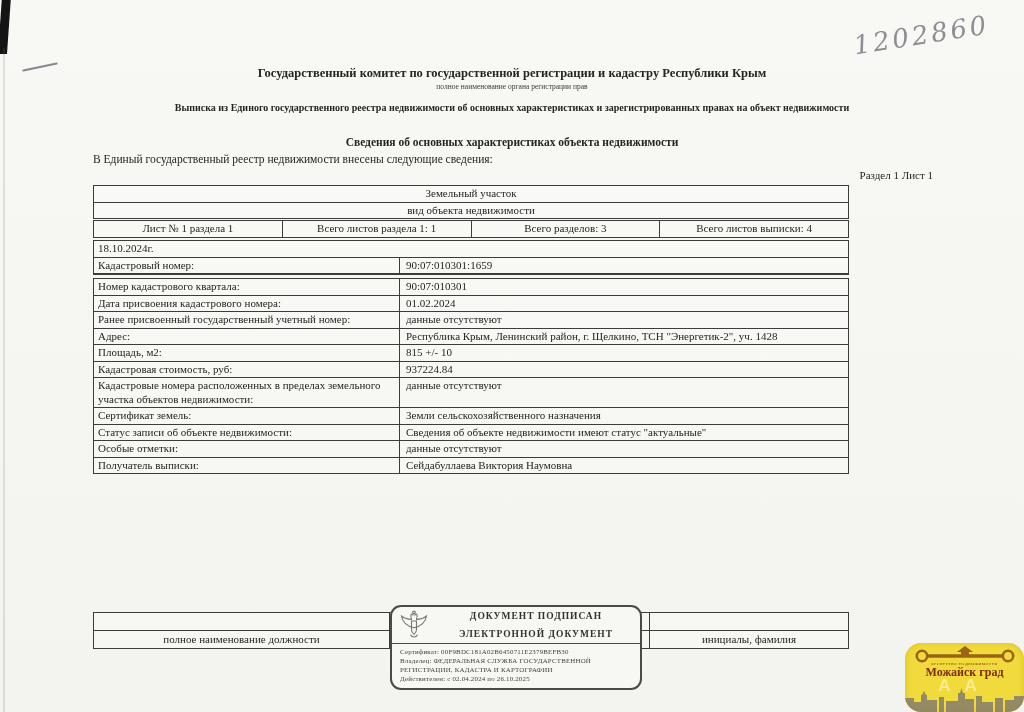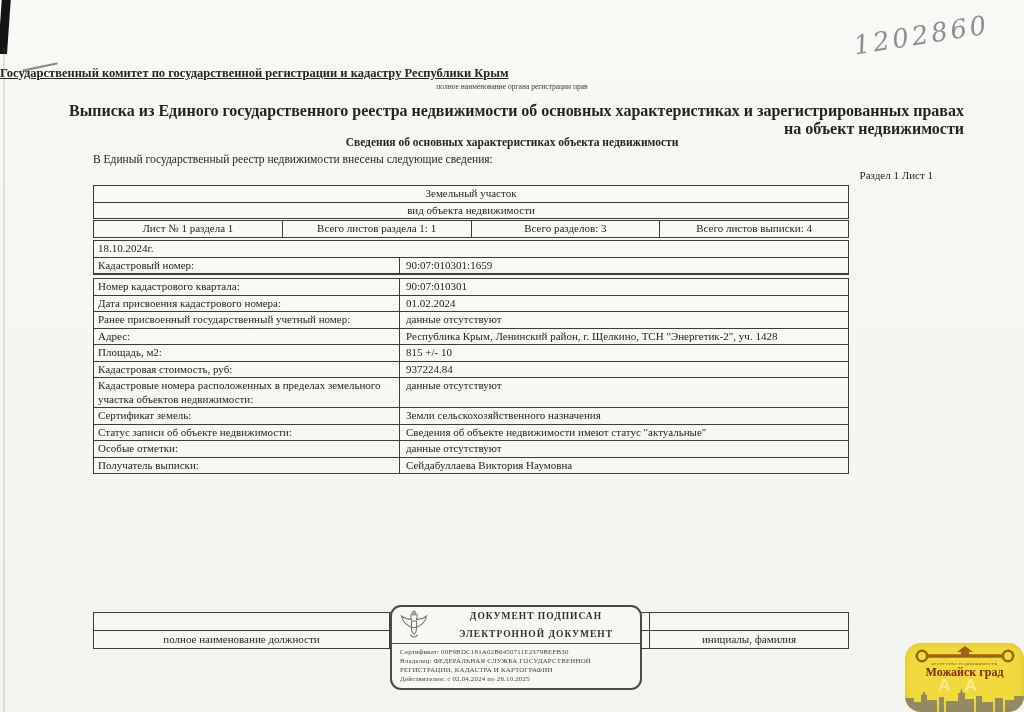--- a/index.html
+++ b/index.html
@@ -14,23 +14,23 @@
   .edge-black { position:absolute; left:0; top:-4px; width:9px; height:58px; background:#141414; transform:skewX(-4deg); }
   .edge-line  { position:absolute; left:3px; top:48px; width:2px; height:664px; background:rgba(110,110,105,.18); }
   .pen-stroke { position:absolute; left:22px; top:66px; width:36px; height:2px; background:#87878d; transform:rotate(-12deg); border-radius:2px; }
   .handwritten {
     position:absolute; right:34px; top:20px;
     font-family:"DejaVu Serif",serif; font-style:italic;
     font-size:26px; letter-spacing:3px; color:#8d8d94;
     transform:rotate(-9deg);
   }
   
-  .h-authority { position:absolute; top:66px; left:0; right:0; text-align:left; font-size:12.5px; font-weight:bold; text-decoration:underline; }
+  .h-authority { position:absolute; top:66px; left:0; right:0; text-align:center; font-size:12.5px; font-weight:bold; }
   .h-caption   { position:absolute; top:82px; left:0; right:0; text-align:center; font-size:7.5px; color:#3c3c36; }
-  .h-doctitle  { position:absolute; top:102px; left:60px; right:60px; text-align:right; font-size:16px; font-weight:bold; }
+  .h-doctitle  { position:absolute; top:102px; left:60px; right:60px; text-align:center; font-size:10px; font-weight:bold; }
   .h-section   { position:absolute; top:136px; left:0; right:0; text-align:center; font-size:11.5px; font-weight:bold; }
   .h-intro     { position:absolute; top:153px; left:93px; font-size:11.5px; }
   .h-sheetlbl  { position:absolute; top:169px; right:91px; font-size:11px; }
   
   .tbl { position:absolute; left:93px; width:756px; border:1.4px solid #3c3c38; background:rgba(255,255,255,.25); }
   .trow { display:flex; border-top:1.3px solid #3c3c38; min-height:15px; font-size:11px; line-height:13.5px; }
   .trow:first-child { border-top:none; }
   .c-label { width:306px; flex:none; border-right:1.3px solid #3c3c38; padding:1px 3px 1px 4px; }
   .c-value { flex:1; padding:1px 4px 1px 6px; }
   .c-full  { flex:1; padding:1px 4px 1px 4px; }

